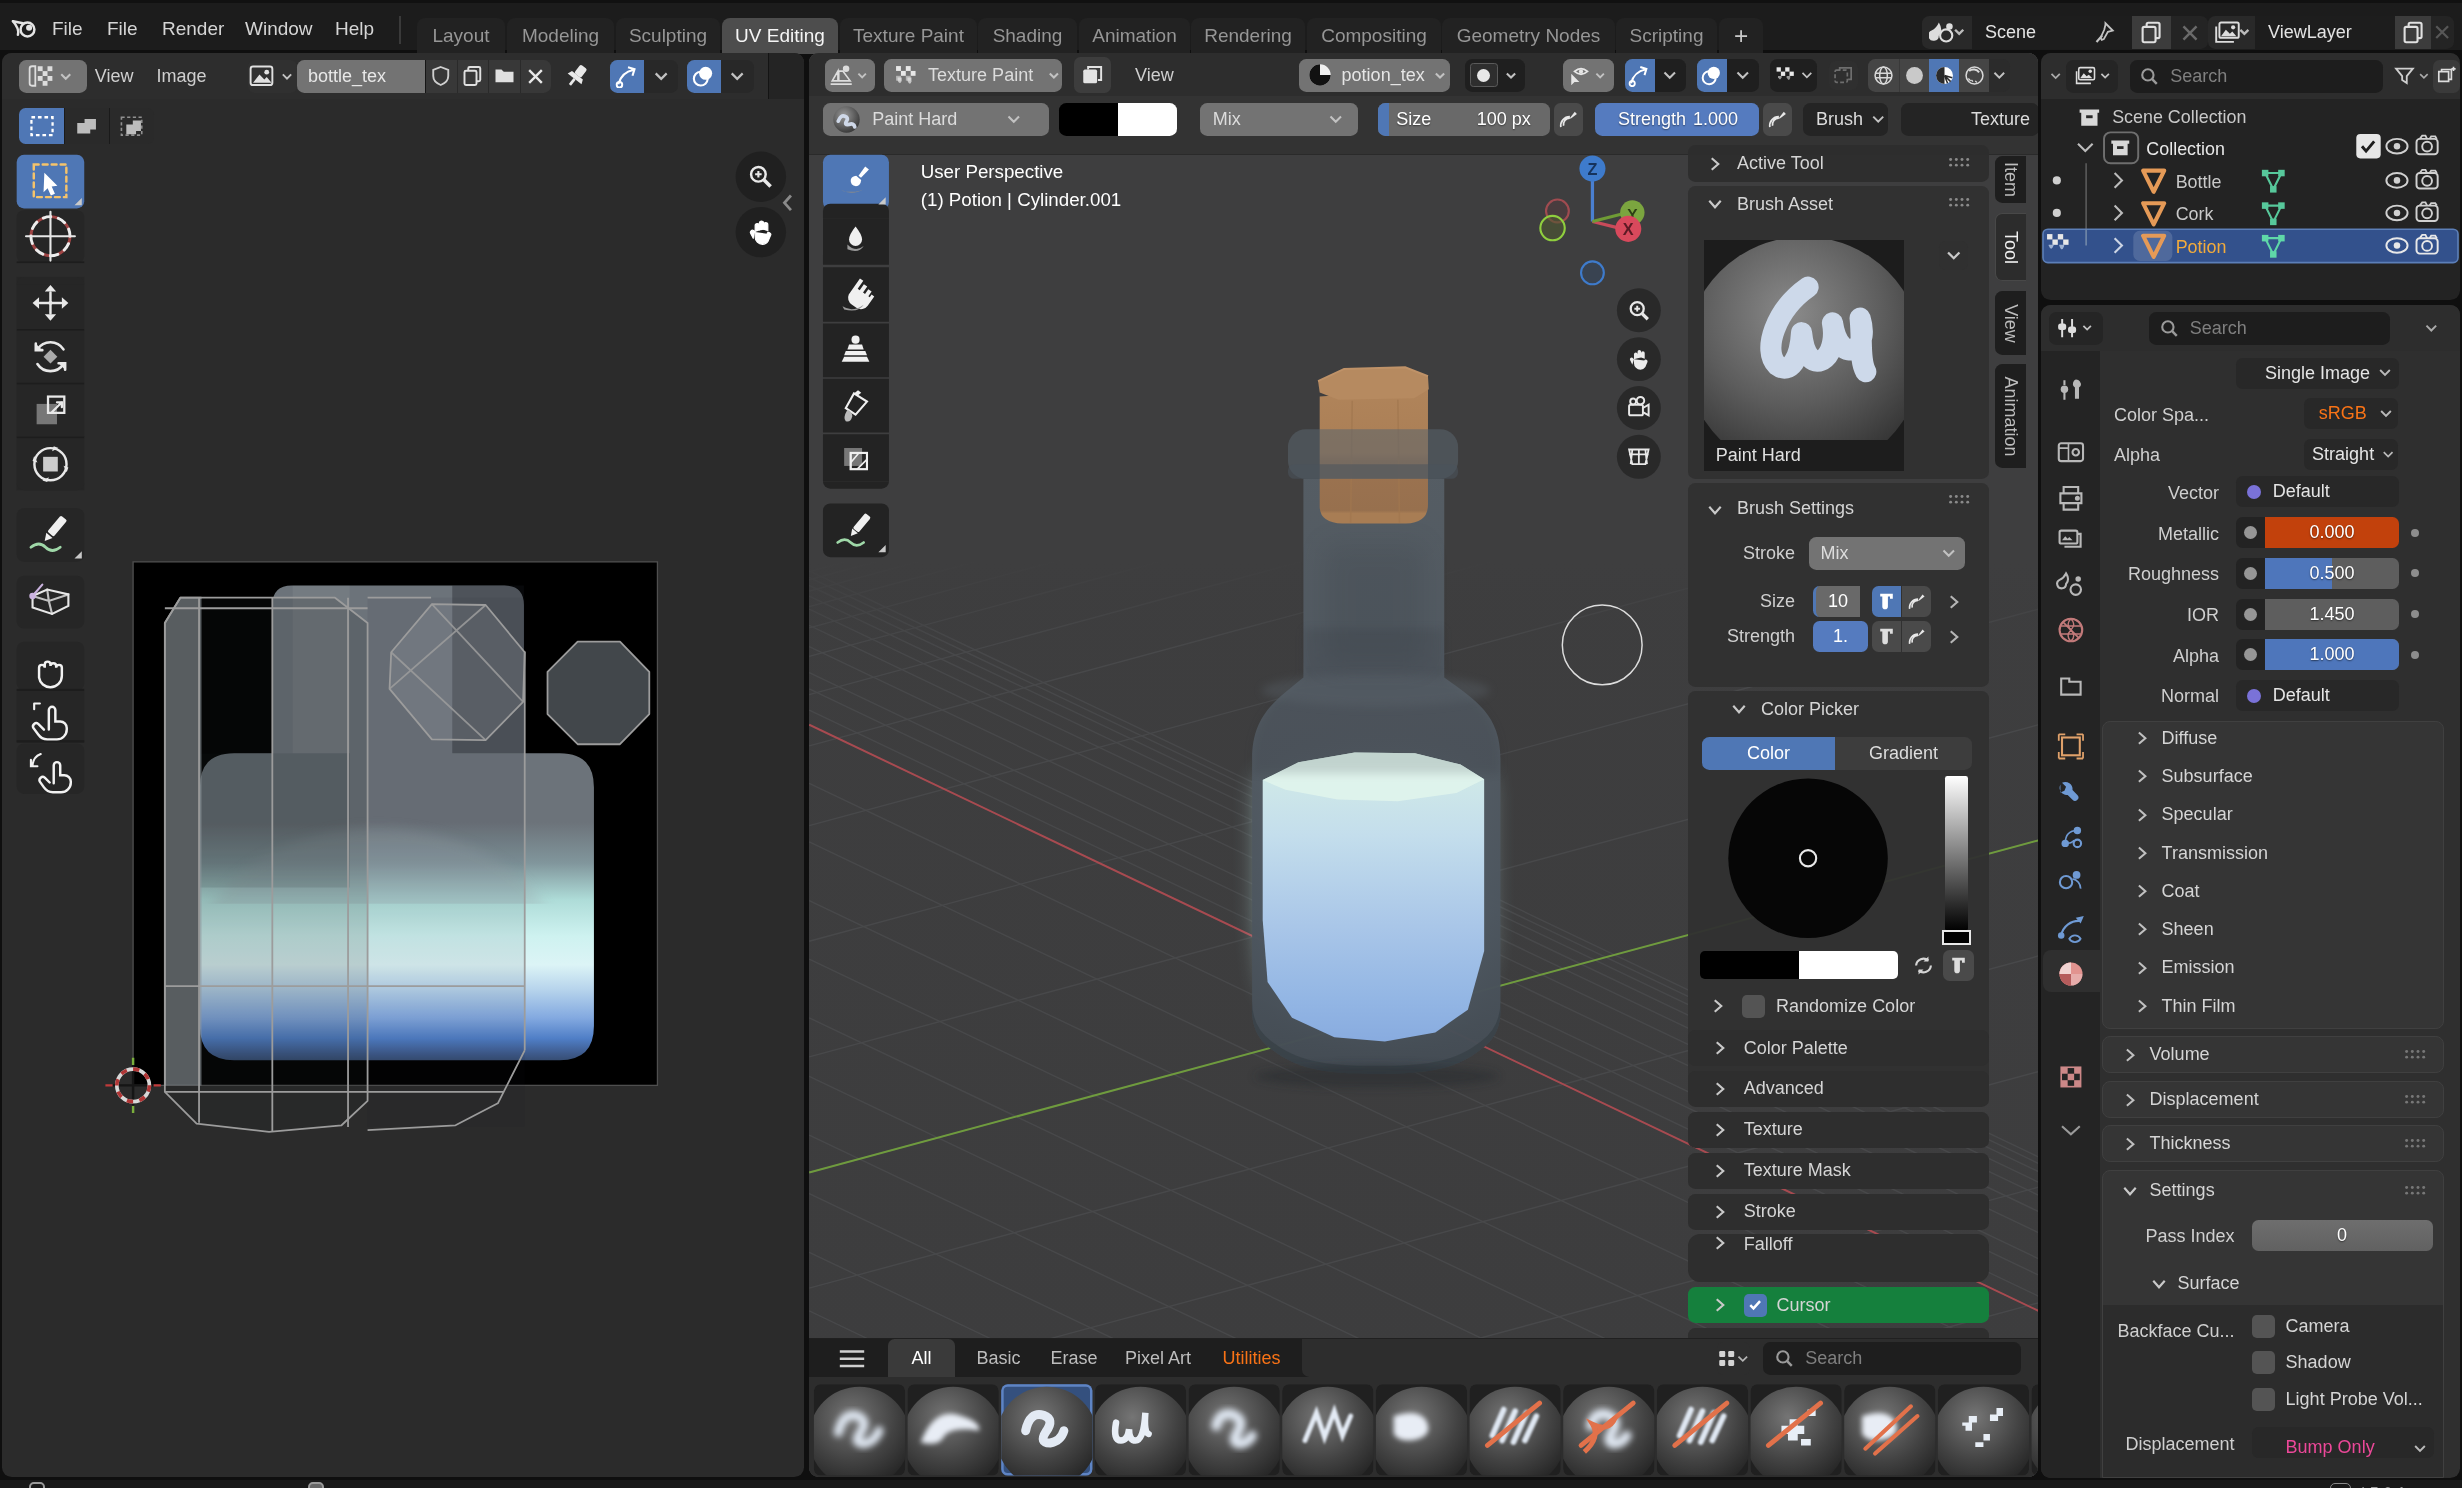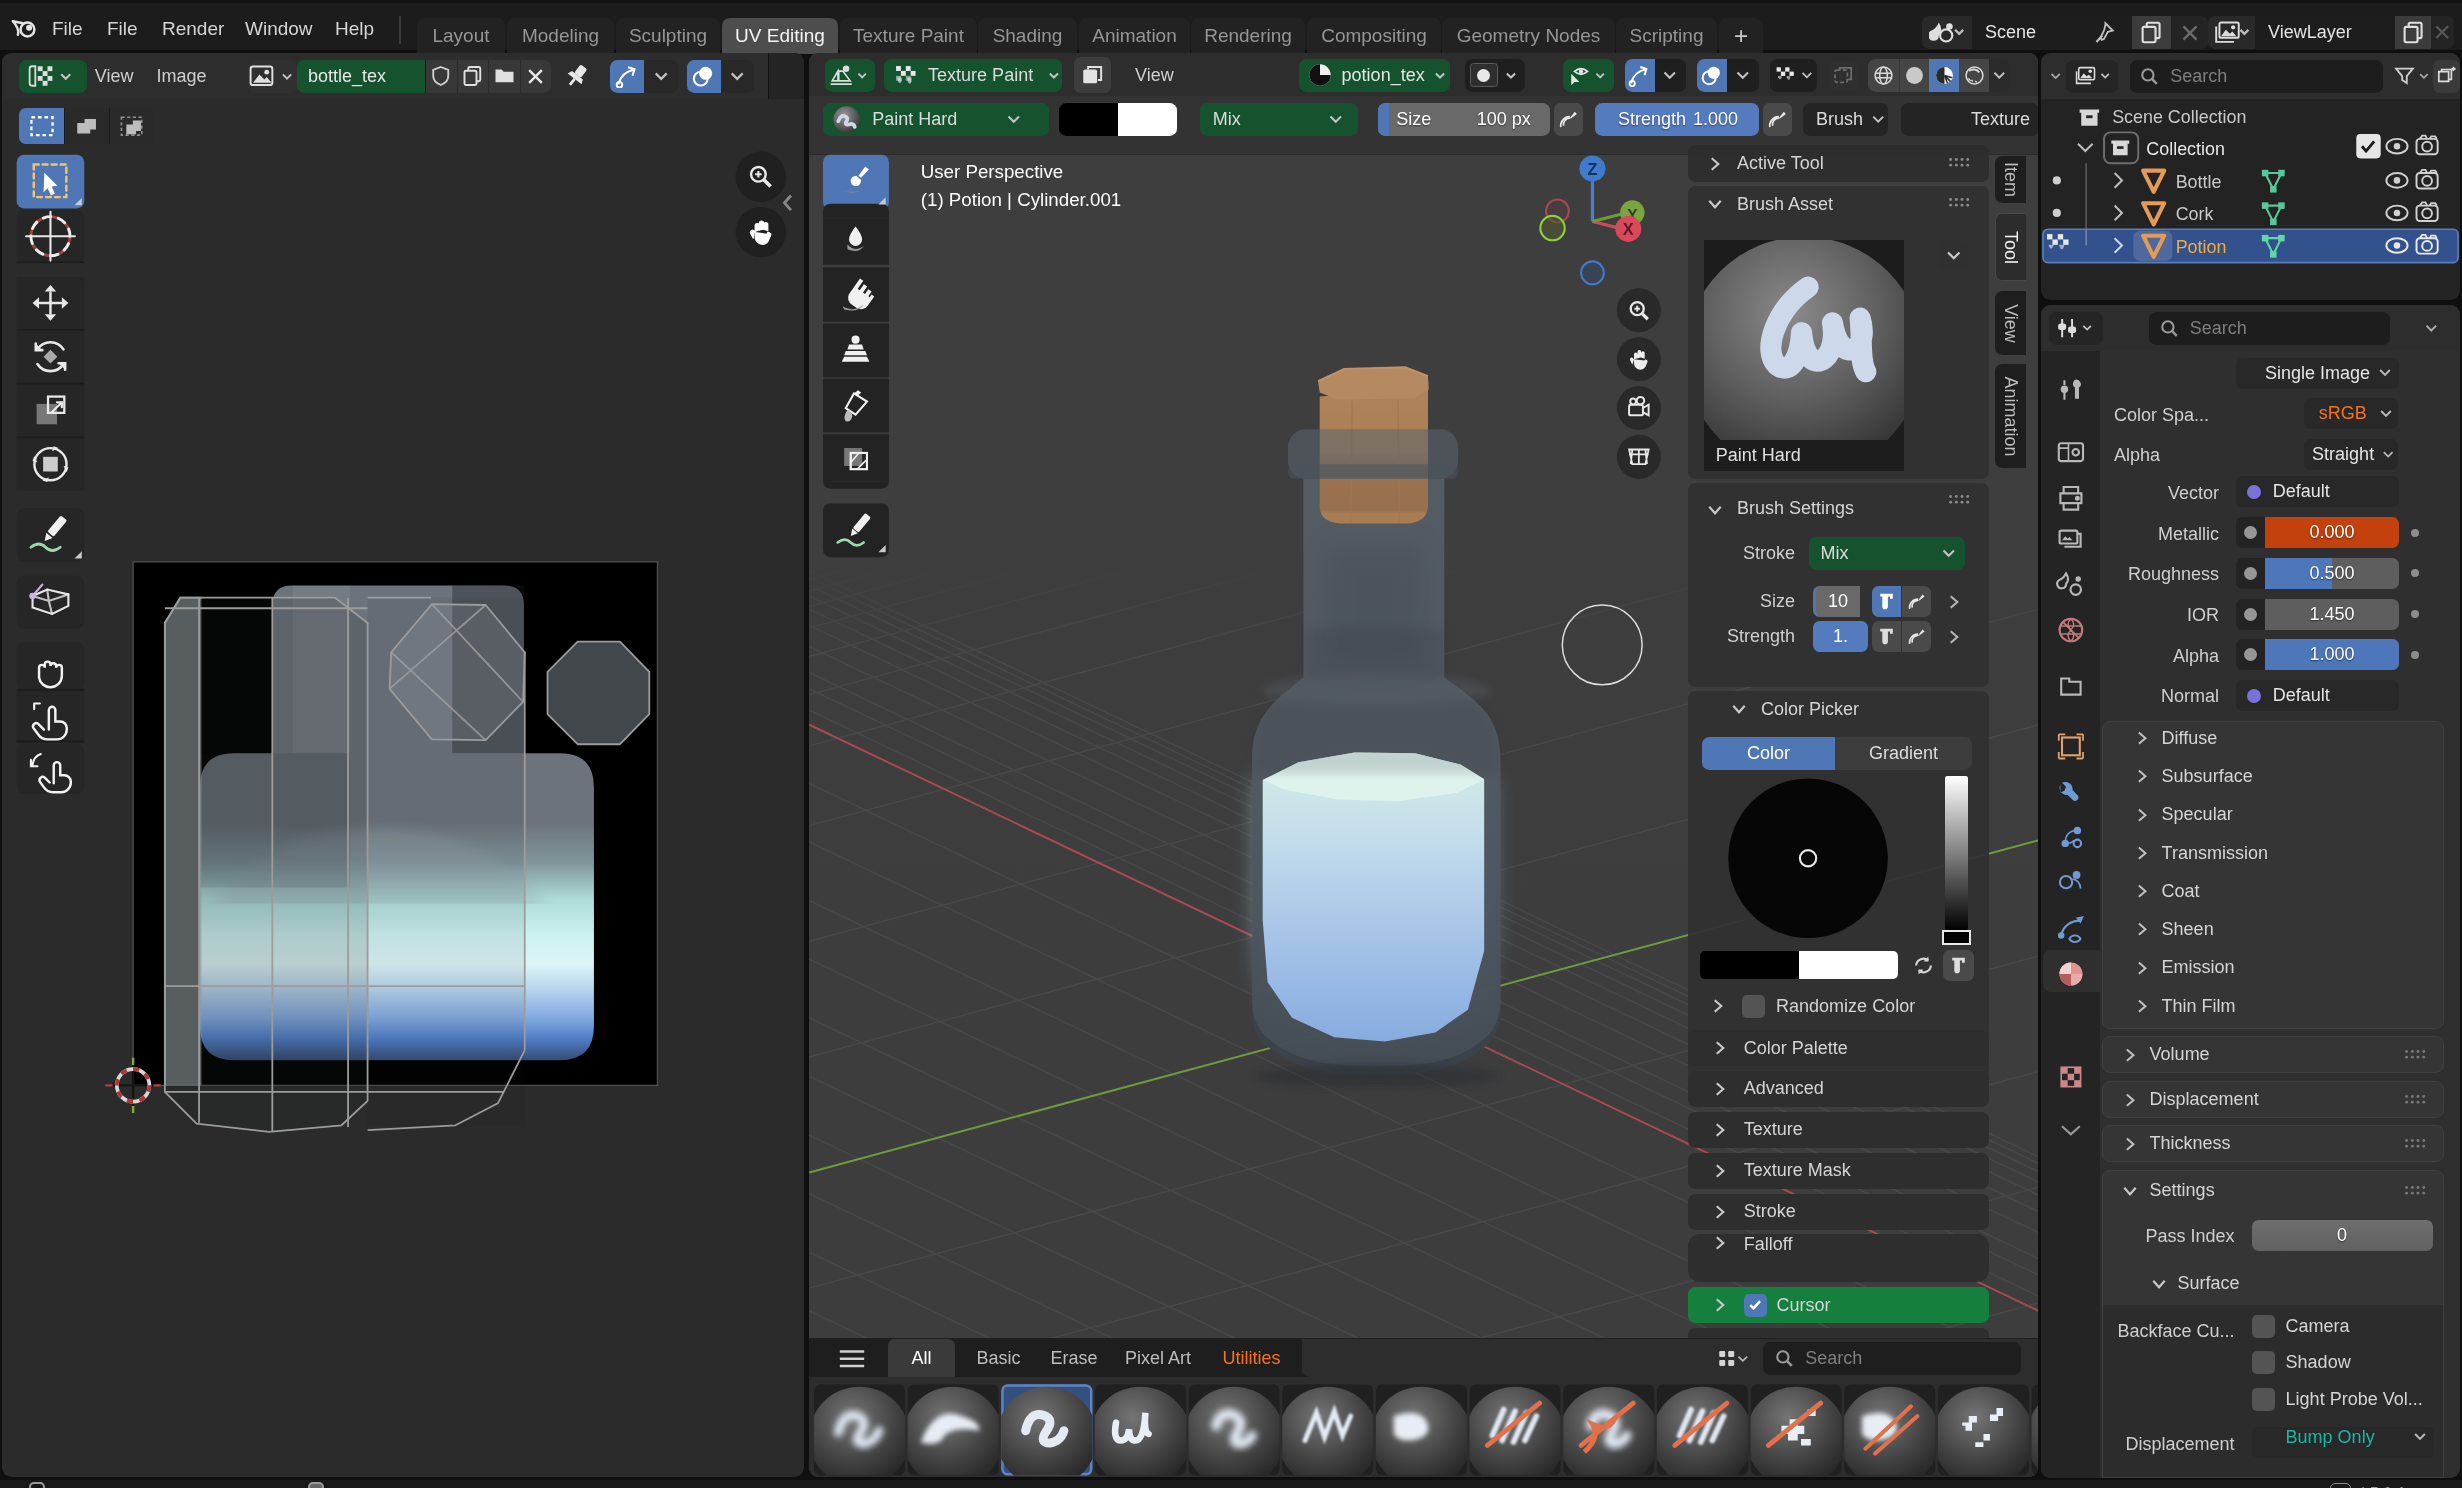--- a/index.html
+++ b/index.html
@@ -11,21 +11,21 @@
 .menu{font-size:19px;color:#d5d5d5;position:absolute;top:14.7px}
 .tab{font-size:19px;color:#969696;background:#222;border-radius:8.1px 8.1px 0 0;height:36px;display:flex;align-items:center;justify-content:center;position:absolute;top:14.7px}
 .tab.active{background:#4d4d4d;color:#f5f5f5}
 .area{position:absolute;border-radius:9.8px;overflow:hidden}
 #uv{left:2.4px;top:53px;width:802px;height:1424px;background:#2b2b2b}
 #vp{left:809px;top:53px;width:1229px;height:1424px;background:#3e3e3f}
 #outliner{left:2041px;top:53px;width:419px;height:247px;background:#232323}
 #props{left:2041px;top:305px;width:419px;height:1173px;background:#2f2f2f}
 .ehead{position:absolute;left:0;top:0;right:0;height:46px;background:#2d2d2d;display:flex;align-items:center}
 .lbl{font-size:18px;color:#cfcfcf}
-.fld{background:#14532d;border-radius:7.3px;height:33px;display:flex;align-items:center;color:#dcdcdc;white-space:nowrap}
+.fld{background:#737373;border-radius:7.3px;height:33px;display:flex;align-items:center;color:#dcdcdc;white-space:nowrap}
 .btnbox{background:#383838;border-radius:6.5px;height:33px;display:flex;align-items:center;justify-content:center}
 </style></head>
 <body>
 <div id="stage">
 
 <div id="topbar" class="abs">
   <svg class="abs" style="left:11.4px;top:11.4px" width="29" height="27" viewBox="0 0 44 40">
     <g fill="none" stroke="#e4e4e4" stroke-width="3.8" stroke-linecap="round">
       <circle cx="25" cy="23" r="10.5"></circle>
       <path d="M3 10.5 L18 13.5"></path>
@@ -1606,21 +1606,21 @@
           <div class="abs pandl" style="left:75px;top:102px">Surface</div>
           <div class="abs" style="left:0;top:134px;width:342px;height:173px;background:#2c2c2c;border-radius:0">
             <div class="abs lbl" style="left:0;top:16.3px;width:132px;text-align:right">Backface Cu...</div>
             <div class="abs" style="left:149px;top:9.8px;width:23px;height:23px;background:#545454;border-radius:4.9px"></div>
             <div class="abs pandl" style="left:183px;top:10.6px">Camera</div>
             <div class="abs" style="left:149px;top:46px;width:23px;height:23px;background:#545454;border-radius:4.9px"></div>
             <div class="abs pandl" style="left:183px;top:47px">Shadow</div>
             <div class="abs" style="left:149px;top:83px;width:23px;height:23px;background:#545454;border-radius:4.9px"></div>
             <div class="abs pandl" style="left:183px;top:84px">Light Probe Vol...</div>
             <div class="abs lbl" style="left:0;top:129px;width:132px;text-align:right">Displacement</div>
-            <div class="abs" style="left:149px;top:122px;width:182px;height:31px;background:#282828;border-radius:6.5px;display:flex;align-items:flex-start;color:#14b8a6">
+            <div class="abs" style="left:149px;top:122px;width:182px;height:31px;background:#282828;border-radius:6.5px;display:flex;align-items:flex-end;color:#ec4899">
               <span style="margin-left:34px">Bump Only</span>
               <svg style="position:absolute;right:4.9px" width="18" height="19.5" viewBox="0 0 26 26">
                 <path d="M6 9 l7 7 7-7" stroke="#b9b9b9" stroke-width="2.8" fill="none"></path>
               </svg>
             </div>
           </div>
         </div>
       </div>
 </div>
 

